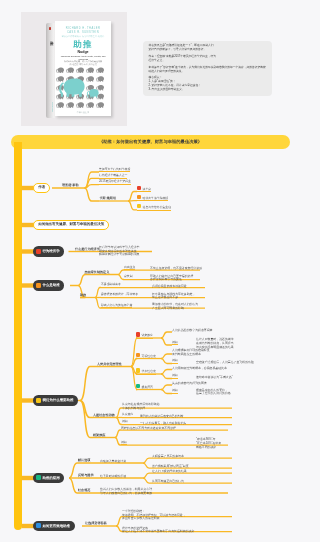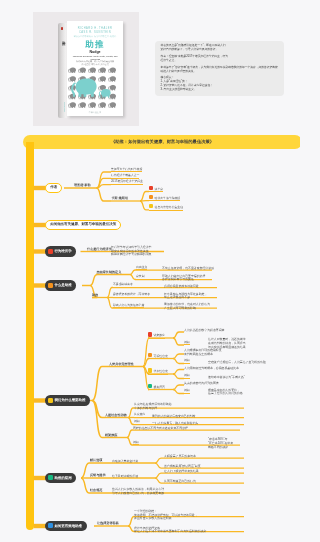--- a/index.html
+++ b/index.html
@@ -1,19 +1,19 @@
 <!DOCTYPE html>
 <html><head>
 <meta charset="utf-8">
 <style>
   html,body{margin:0;padding:0;}
   body{width:300px;height:542px;background:#f7f7f9;
        font-family:"Liberation Sans",sans-serif;
        overflow:hidden;position:relative;}
-  #root{position:absolute;left:12px;top:0;width:300px;height:460px;}
+  #root{position:absolute;left:0;top:0;width:300px;height:460px;}
 
   
   .hero-bg{position:absolute;left:21px;top:12px;width:106px;height:114px;background:#ece9eb;}
   .book{position:absolute;left:46px;top:21px;width:65px;height:96px;}
   .bk-spine{position:absolute;left:0;top:1.6px;width:9.3px;height:95.5px;border-radius:2px 0 0 2px;
             background:linear-gradient(90deg,#bcbaba 0%,#c9c7c7 14%,#dcdada 40%,#ebeaea 70%,#f4f3f3 92%,#e7e5e5 100%);}
   .sp-red{position:absolute;left:2.6px;top:4.5px;width:2.6px;height:3.4px;background:#bf3a30;border-radius:.4px;}
   .sp-t{position:absolute;left:2.9px;top:15px;width:5px;text-align:center;writing-mode:vertical-rl;
         font-size:3.1px;line-height:4px;color:#3c3c3c;letter-spacing:1.2px;font-weight:700;}
   .sp-b{position:absolute;left:2.9px;bottom:6px;width:5px;text-align:center;writing-mode:vertical-rl;font-size:2.4px;color:#79c5c3;letter-spacing:.3px;}

